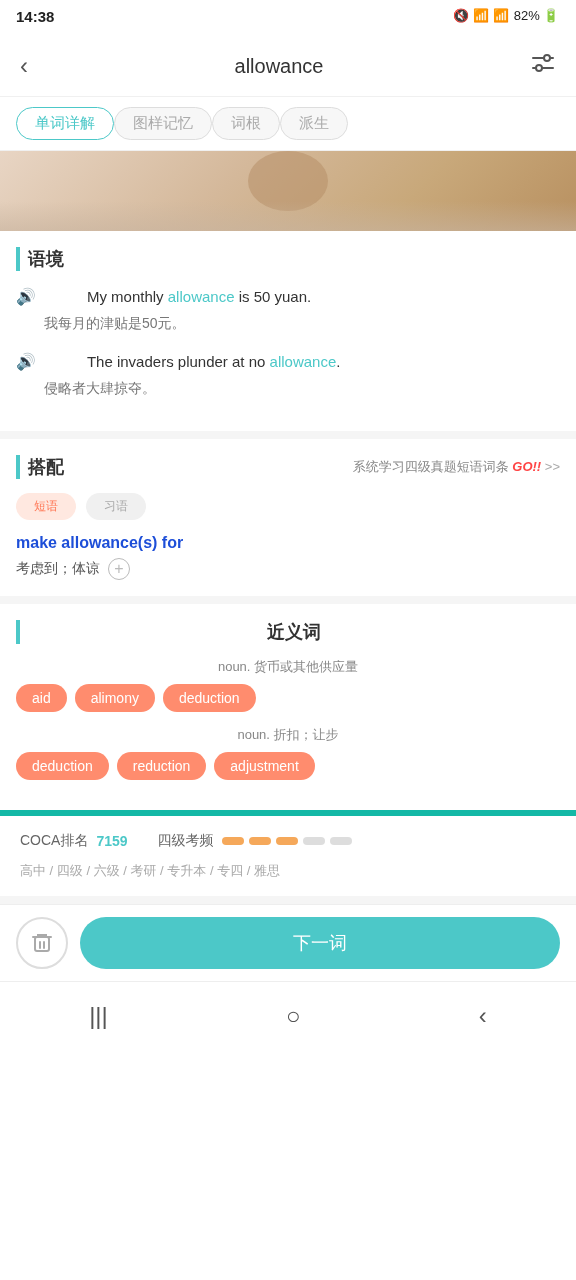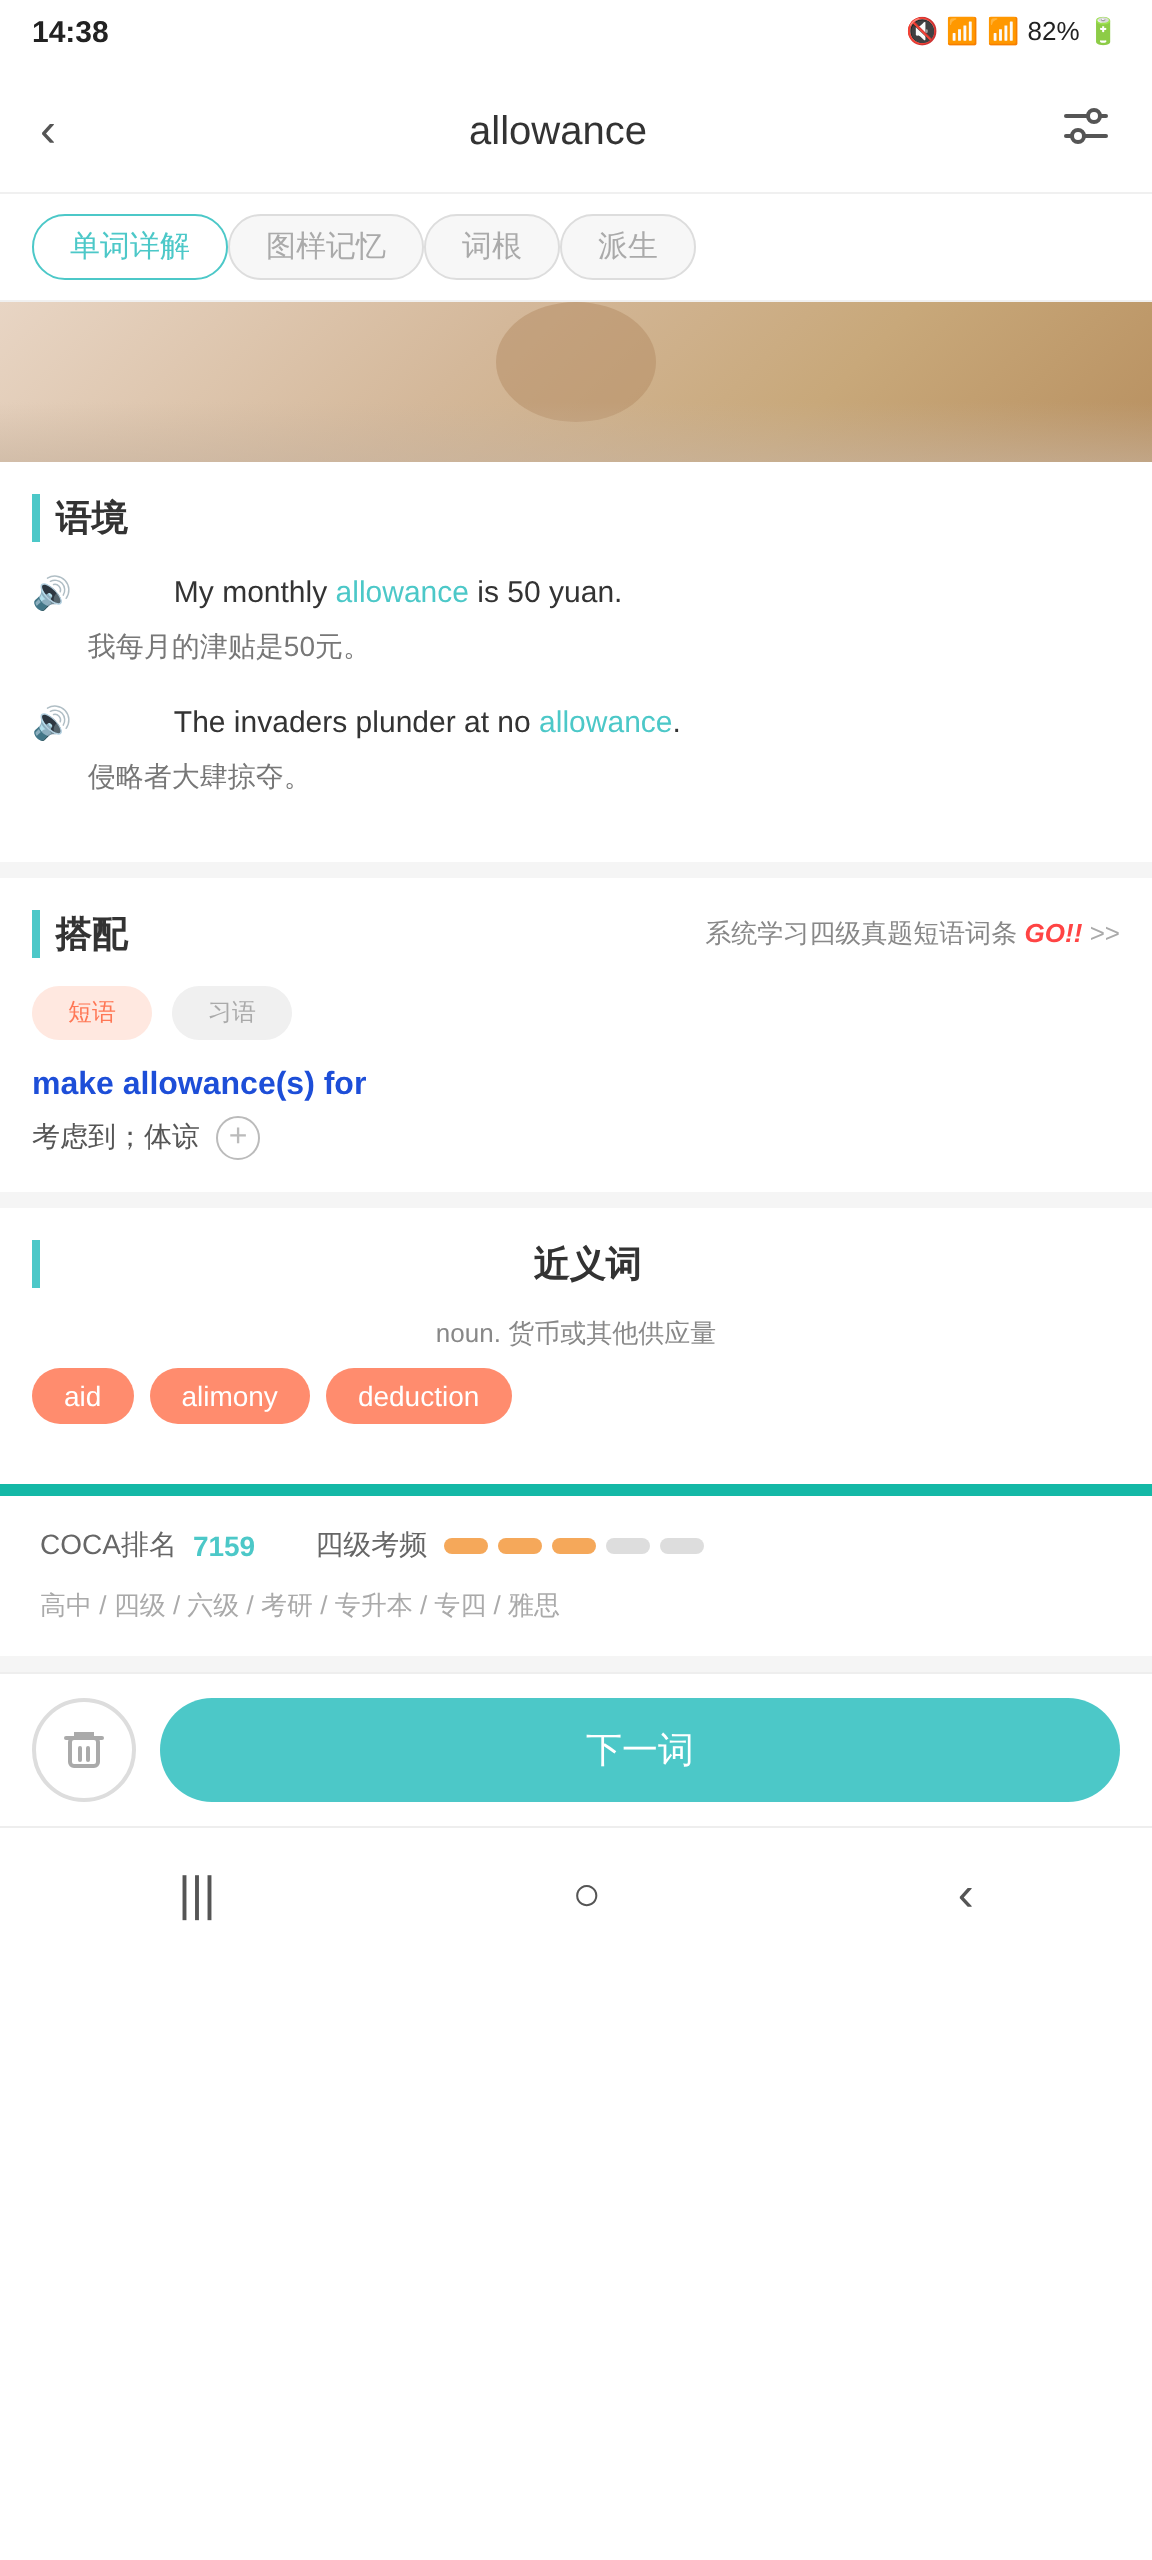--- a/index.html
+++ b/index.html
@@ -429,20 +429,28 @@
 
   <div class="syn-group">
     <div class="syn-label">noun. 货币或其他供应量</div>
     <div class="syn-tags">
       <div class="syn-tag">aid</div>
       <div class="syn-tag">alimony</div>
       <div class="syn-tag">deduction</div>
     </div>
   </div>
 
+  <div class="syn-group">
+    <div class="syn-label">noun. 折扣；让步</div>
+    <div class="syn-tags">
+      <div class="syn-tag">deduction</div>
+      <div class="syn-tag">reduction</div>
+      <div class="syn-tag">adjustment</div>
+    </div>
+  </div>
 </div>
 
 <div class="stats-section">
   <div class="stats-row">
     <div class="stat-item">
       <span>COCA排名</span>
       <span class="stat-value">7159</span>
     </div>
     <div class="stat-item">
       <span>四级考频</span>

